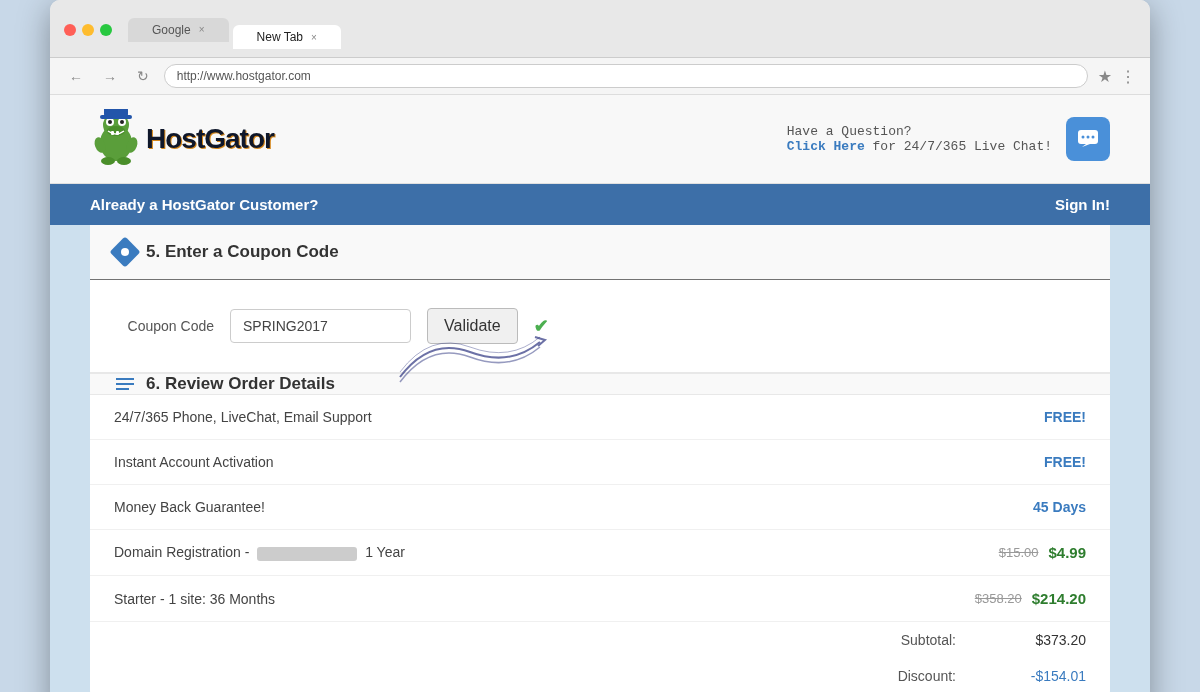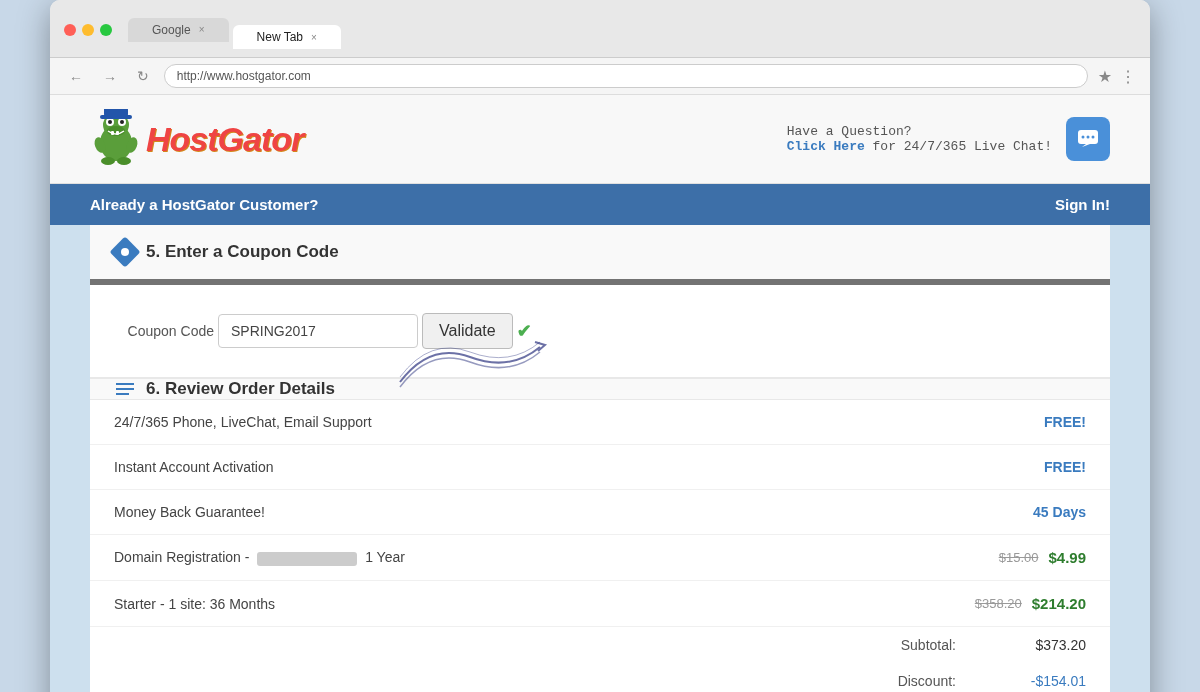--- a/index.html
+++ b/index.html
@@ -134,27 +134,26 @@
       gap: 4px;
     }
 
     .logo-gator {
       width: 52px;
       height: 60px;
       position: relative;
     }
 
     .logo-text {
-      font-size: 34px;
-      font-weight: bold;
-      color: #ef4444;
+      font-size: 28px;
+      font-weight: bold;
+      color: #0f172a;
       font-family: Arial Black, sans-serif;
       text-shadow: 1px 1px 0 #d4861a;
       letter-spacing: -1px;
-      font-style: italic;
     }
 
     .header-right {
       display: flex;
       align-items: center;
       gap: 14px;
     }
 
     .live-chat-text {
       font-size: 13px;
@@ -212,21 +211,21 @@
     .section {
       border-bottom: 1px solid #e8e8e8;
     }
 
     .section-header {
       padding: 16px 24px;
       display: flex;
       align-items: center;
       gap: 10px;
       background: #f9f9f9;
-      border-bottom: 6px solid #737373;
+      border-bottom: 1px solid #737373;
     }
 
     .section-icon-tag {
       width: 22px;
       height: 22px;
       background: #3a7bbf;
       transform: rotate(45deg);
       border-radius: 3px;
       display: flex;
       align-items: center;
@@ -245,36 +244,36 @@
       font-size: 17px;
       font-weight: bold;
       color: #333;
     }
 
     
     .coupon-body {
       padding: 28px 24px;
       display: flex;
       align-items: center;
-      gap: 4px;
+      gap: 16px;
     }
 
     .coupon-label {
       color: #555;
       font-size: 14px;
       min-width: 100px;
       text-align: right;
     }
 
     .coupon-input {
       border: 1px solid #ccc;
       border-radius: 4px;
       padding: 8px 12px;
       font-size: 14px;
-      width: 200px;
+      width: 181px;
       color: #444;
     }
 
     .validate-btn {
       background: #f0f0f0;
       border: 1px solid #bbb;
       border-radius: 4px;
       padding: 8px 16px;
       font-size: 16px;
       color: #333;

